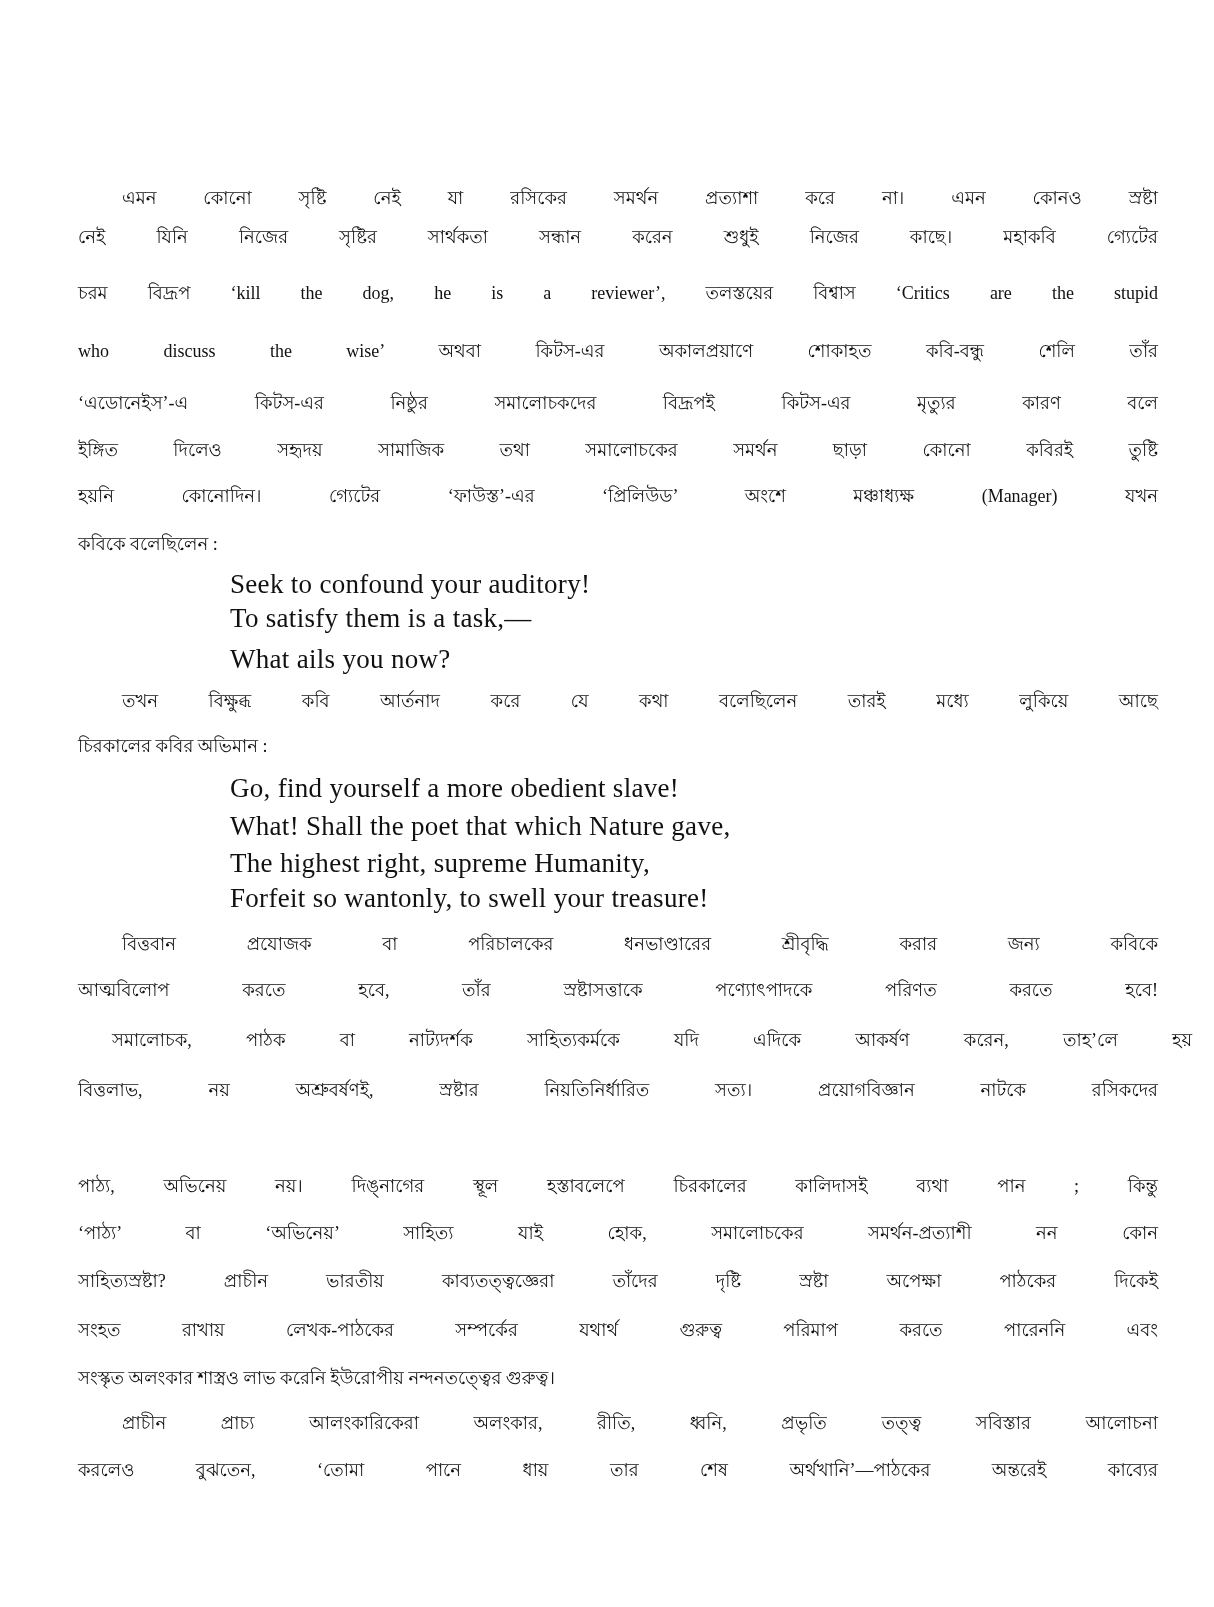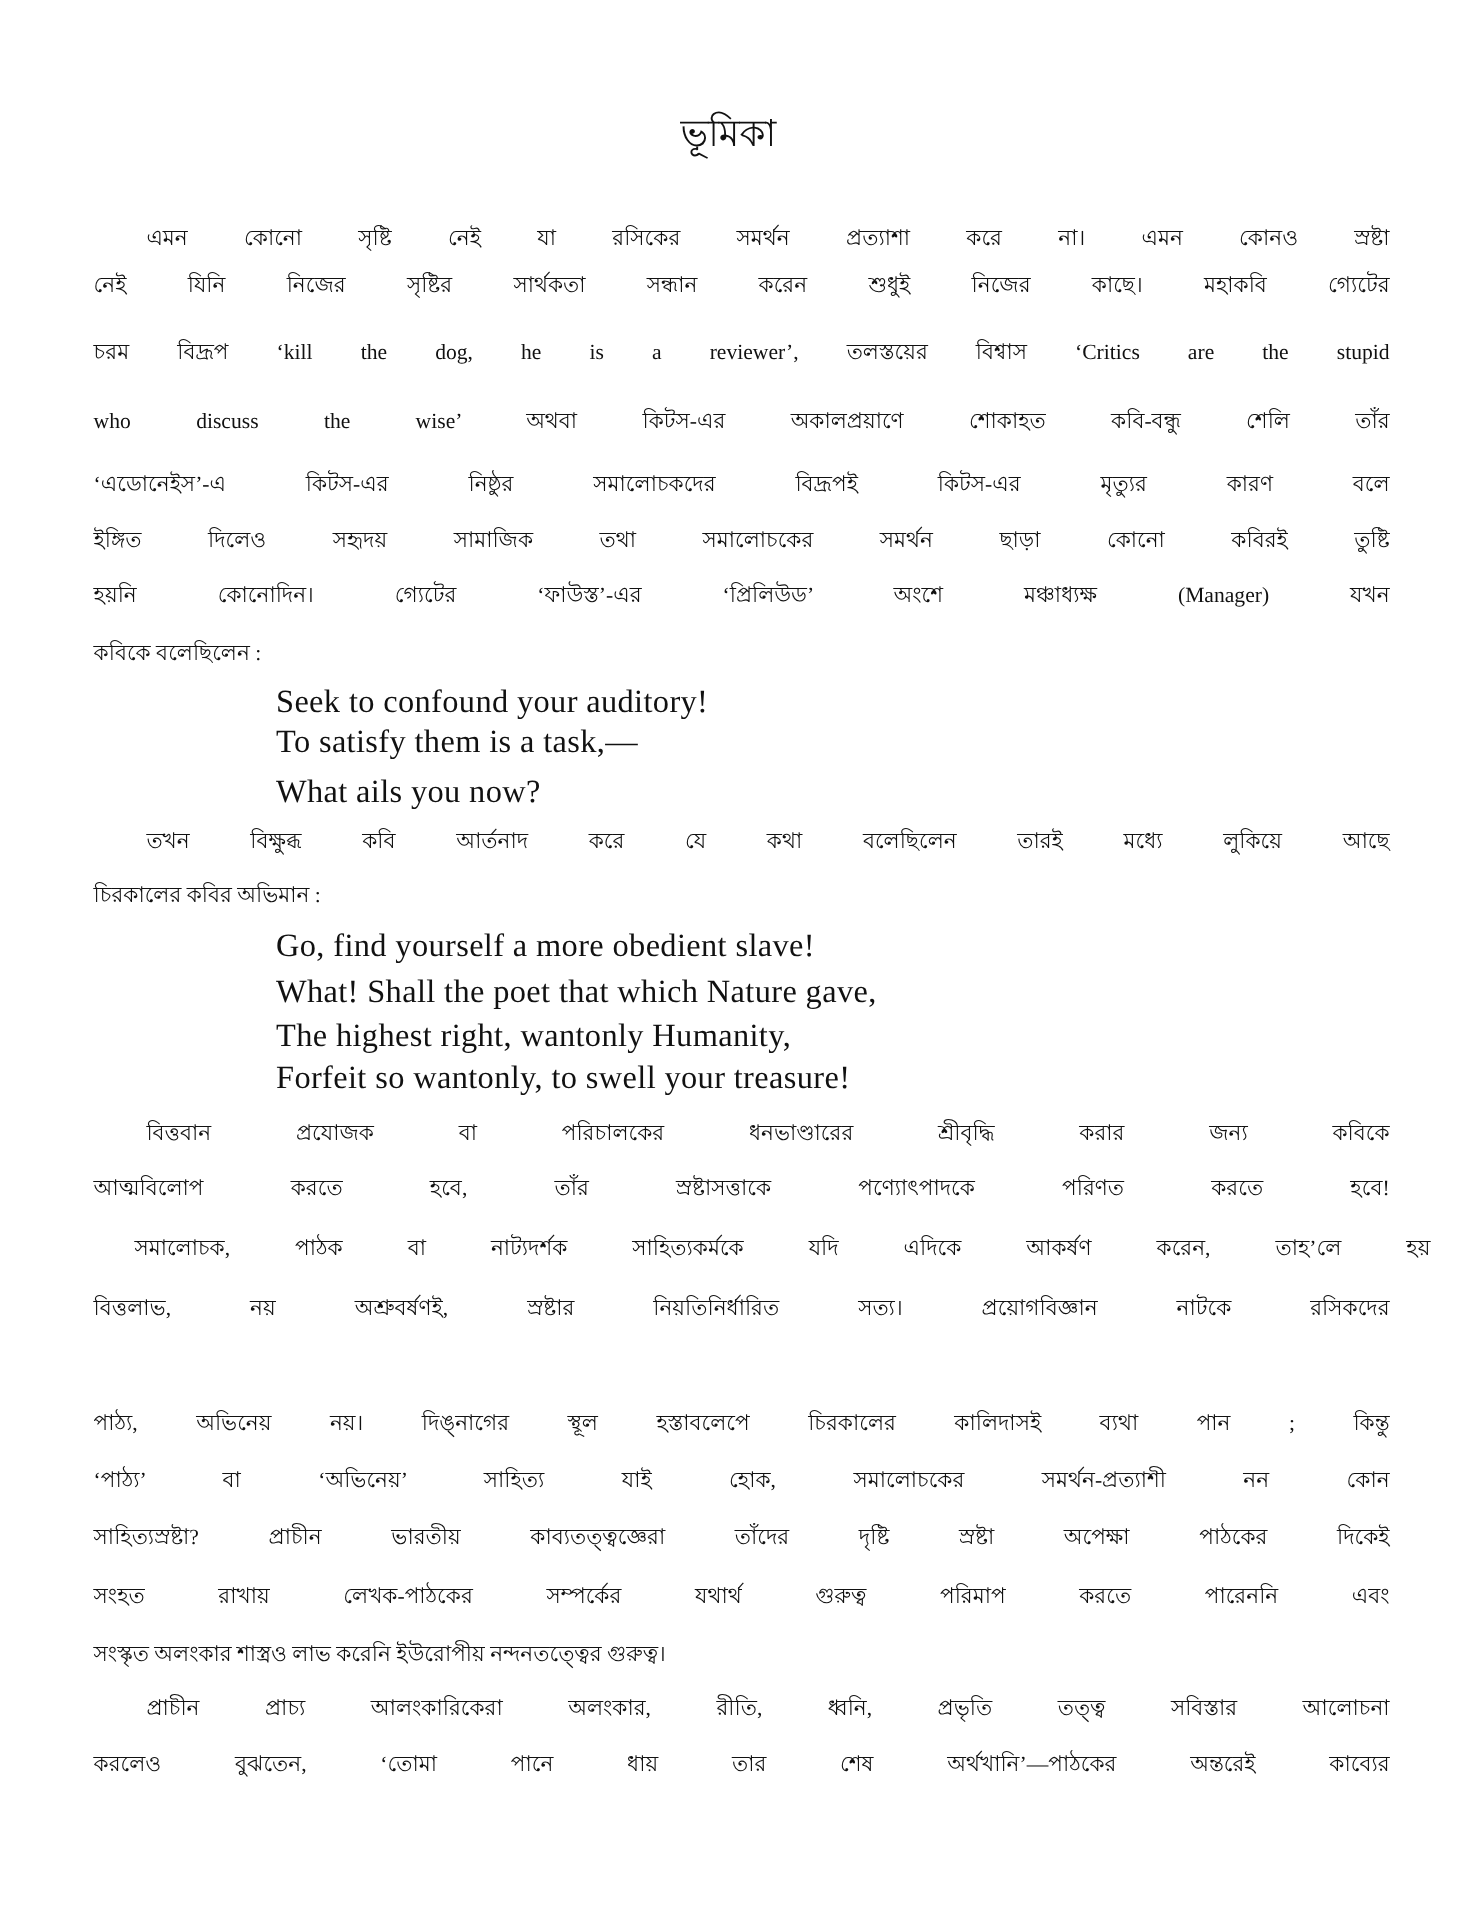--- a/index.html
+++ b/index.html
@@ -44,41 +44,40 @@
       line-height: 36px;
       white-space: nowrap;
       letter-spacing: 0.3px;
     }
   </style>
 </head>
 <body>
 
 <div class="page">
 
-  <div class="title">ভূমিকা</div>
 
   <div class="line justify indent" style="top:180px;">এমন কোনো সৃষ্টি নেই যা রসিকের সমর্থন প্রত্যাশা করে না। এমন কোনও স্রষ্টা</div>
   <div class="line justify" style="top:219px;">নেই যিনি নিজের সৃষ্টির সার্থকতা সন্ধান করেন শুধুই নিজের কাছে। মহাকবি গ্যেটের</div>
   <div class="line justify" style="top:275px;">চরম বিদ্রূপ ‘kill the dog, he is a reviewer’, তলস্তয়ের বিশ্বাস ‘Critics are the stupid</div>
   <div class="line justify" style="top:333px;">who discuss the wise’ অথবা কিটস-এর অকালপ্রয়াণে শোকাহত কবি-বন্ধু শেলি তাঁর</div>
   <div class="line justify" style="top:385px;">‘এডোনেইস’-এ কিটস-এর নিষ্ঠুর সমালোচকদের বিদ্রূপই কিটস-এর মৃত্যুর কারণ বলে</div>
   <div class="line justify" style="top:432px;">ইঙ্গিত দিলেও সহৃদয় সামাজিক তথা সমালোচকের সমর্থন ছাড়া কোনো কবিরই তুষ্টি</div>
   <div class="line justify" style="top:478px;">হয়নি কোনোদিন। গ্যেটের ‘ফাউস্ত’-এর ‘প্রিলিউড’ অংশে মঞ্চাধ্যক্ষ (Manager) যখন</div>
   <div class="line" style="top:526px;">কবিকে বলেছিলেন :</div>
 
   <div class="verse" style="top:566px;">Seek to confound your auditory!</div>
   <div class="verse" style="top:600px;">To satisfy them is a task,—</div>
   <div class="verse" style="top:641px;">What ails you now?</div>
 
   <div class="line justify indent" style="top:683px;">তখন বিক্ষুব্ধ  কবি আর্তনাদ করে যে কথা বলেছিলেন তারই মধ্যে লুকিয়ে আছে</div>
   <div class="line" style="top:728px;">চিরকালের কবির অভিমান :</div>
 
   <div class="verse" style="top:770px;">Go, find yourself a more obedient slave!</div>
   <div class="verse" style="top:808px;">What! Shall the poet that which Nature gave,</div>
-  <div class="verse" style="top:845px;">The highest right, wantonly Humanity,</div>
+  <div class="verse" style="top:845px;">The highest right, supreme Humanity,</div>
   <div class="verse" style="top:880px;">Forfeit so wantonly, to swell your treasure!</div>
 
   <div class="line justify indent" style="top:926px;">বিত্তবান প্রযোজক বা পরিচালকের ধনভাণ্ডারের শ্রীবৃদ্ধি করার জন্য কবিকে</div>
   <div class="line justify" style="top:972px;">আত্মবিলোপ করতে হবে, তাঁর স্রষ্টাসত্তাকে পণ্যোৎপাদকে পরিণত করতে হবে!</div>
   <div class="line justify" style="top:1022px;margin-left:34px;">সমালোচক, পাঠক বা নাট্যদর্শক সাহিত্যকর্মকে যদি এদিকে আকর্ষণ করেন, তাহ’লে হয়</div>
   <div class="line justify" style="top:1072px;">বিত্তলাভ, নয় অশ্রুবর্ষণই, স্রষ্টার নিয়তিনির্ধারিত সত্য। প্রয়োগবিজ্ঞান নাটকে রসিকদের</div>
   <div class="line justify" style="top:1168px;">পাঠ্য, অভিনেয় নয়। দিঙ্‌নাগের স্থূল হস্তাবলেপে চিরকালের কালিদাসই ব্যথা পান ; কিন্তু</div>
   <div class="line justify" style="top:1215px;">‘পাঠ্য’ বা ‘অভিনেয়’ সাহিত্য যাই হোক, সমালোচকের সমর্থন-প্রত্যাশী নন কোন</div>
   <div class="line justify" style="top:1263px;">সাহিত্যস্রষ্টা? প্রাচীন ভারতীয় কাব্যতত্ত্বজ্ঞেরা তাঁদের দৃষ্টি স্রষ্টা অপেক্ষা পাঠকের দিকেই</div>
   <div class="line justify" style="top:1312px;">সংহত রাখায় লেখক-পাঠকের সম্পর্কের যথার্থ গুরুত্ব পরিমাপ করতে পারেননি এবং</div>

